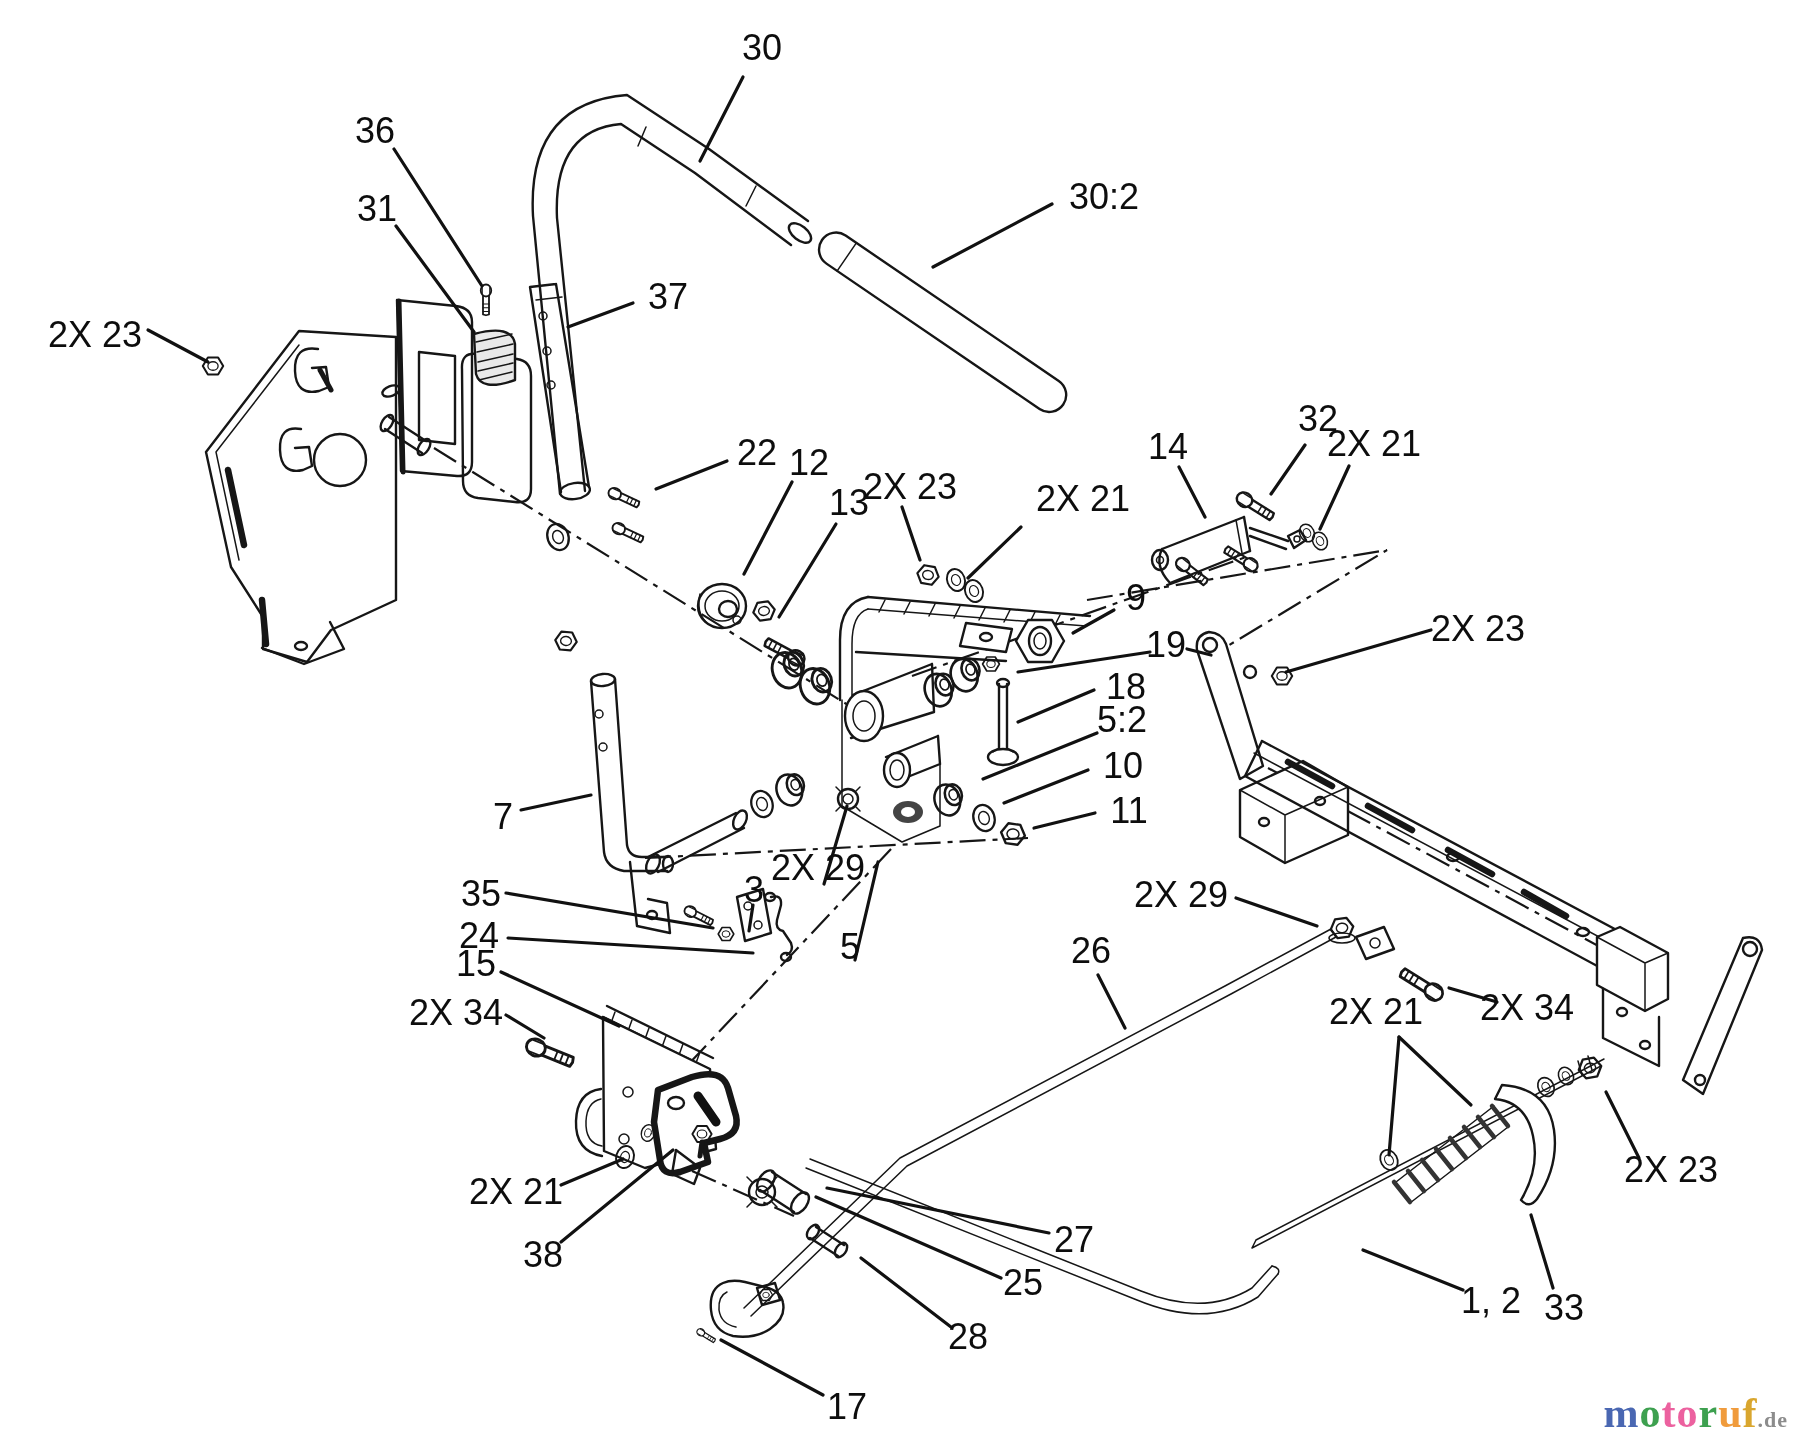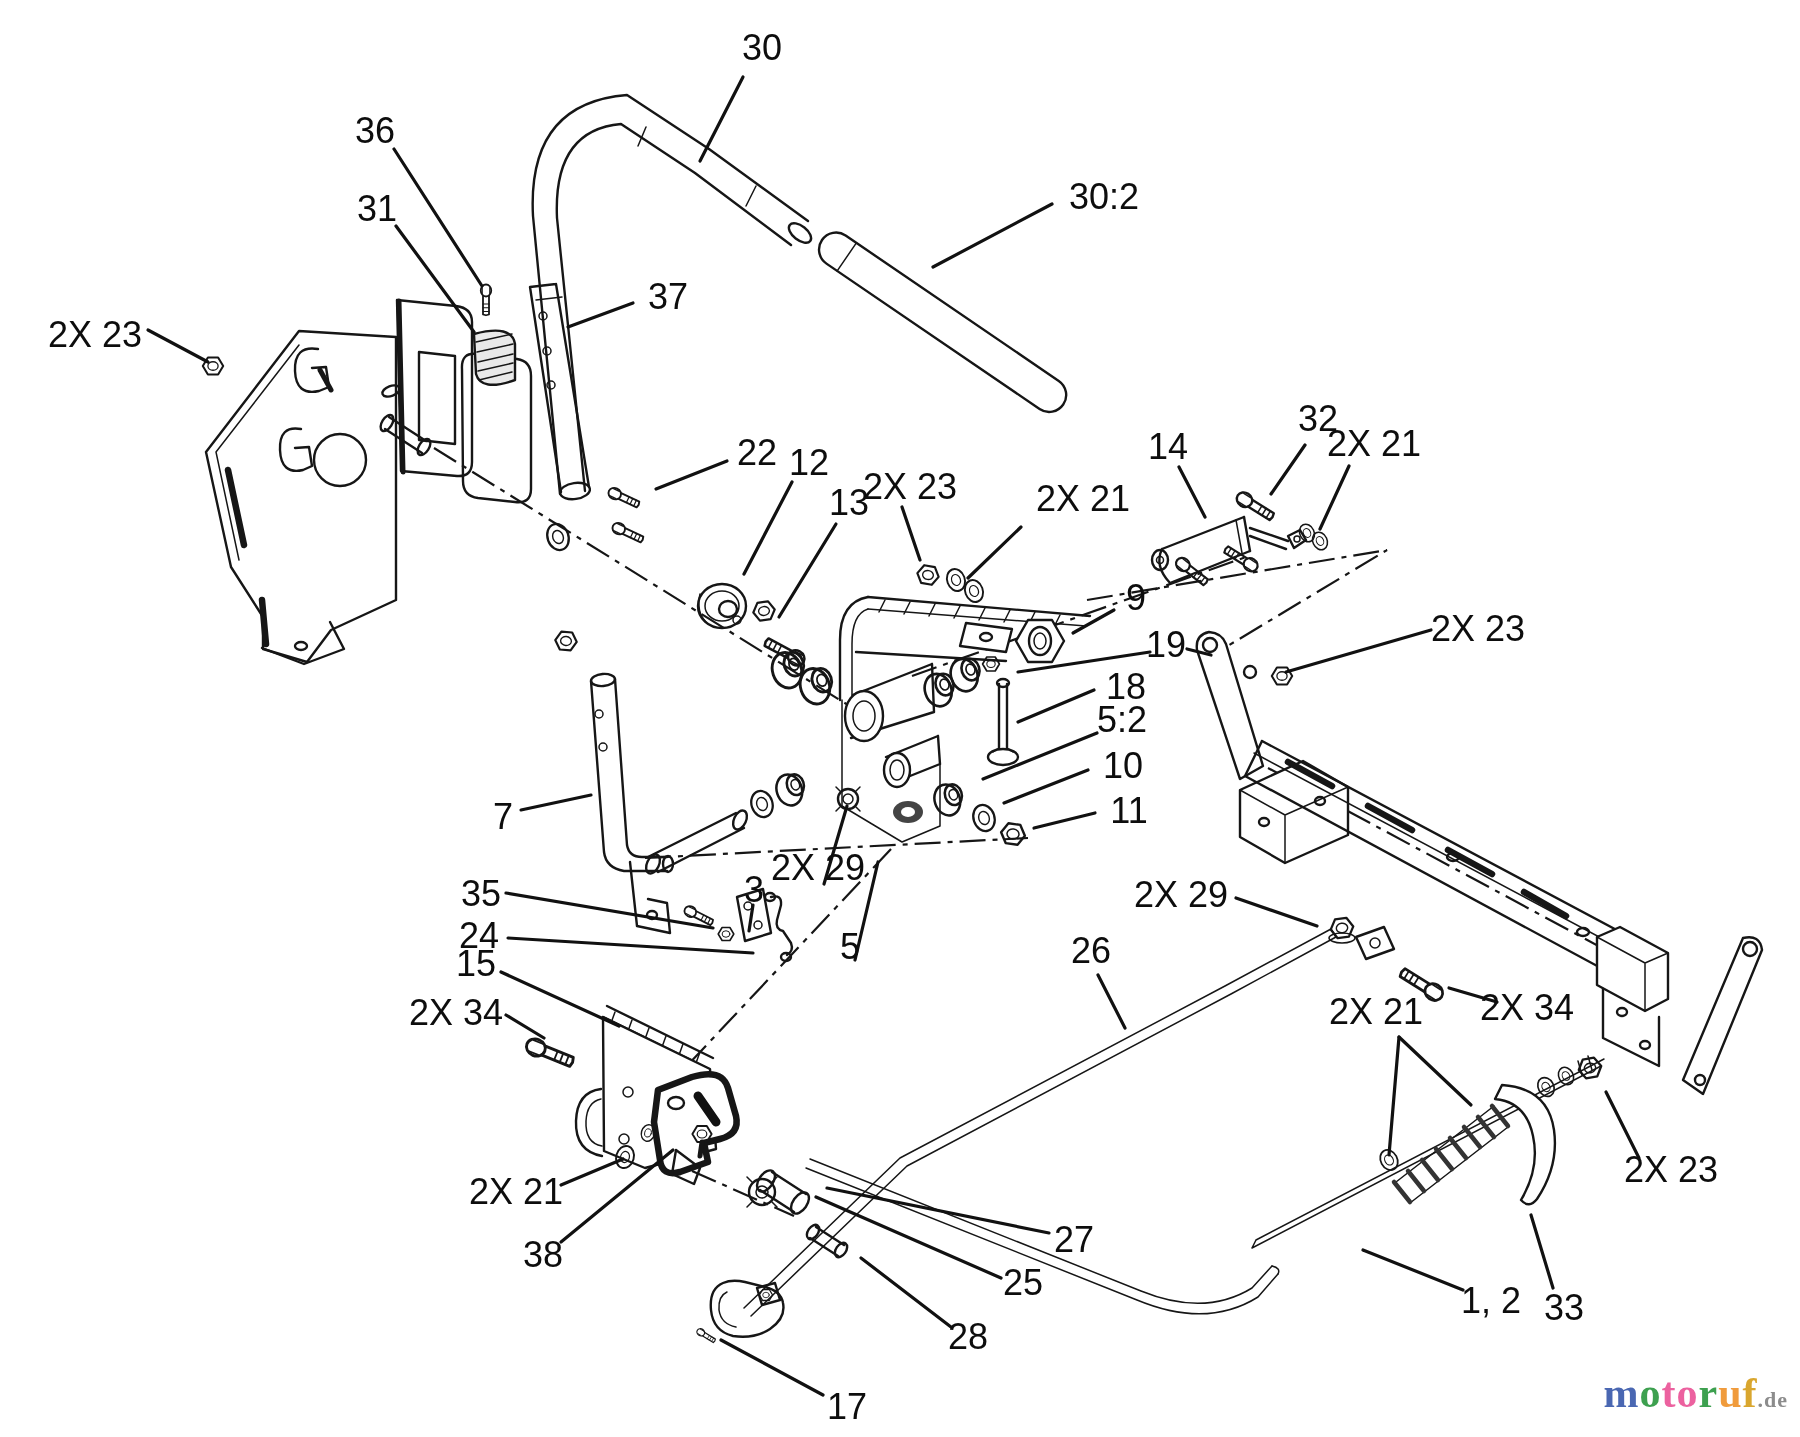--- a/index.html
+++ b/index.html
@@ -9,21 +9,21 @@
   svg .ln{stroke:#161616;fill:none;stroke-width:2.4;stroke-linecap:round;stroke-linejoin:round;}
   svg .thin{stroke-width:1.5;}
   svg .thick{stroke-width:5;}
   svg .bold{stroke-width:6.5;}
   svg .dash{stroke:#161616;fill:none;stroke-width:2.2;stroke-dasharray:26 7 5 7;}
   svg .fillw{fill:#fff;}
   svg .fillg{fill:#e9e9e9;}
   svg .dk{stroke:#333;}
   #label-layer text{font-family:"Liberation Sans",sans-serif;font-size:36px;fill:#0d0d0d;text-anchor:middle;}
   #leader-layer line{stroke:#111;stroke-width:3.2;stroke-linecap:round;}
-  #watermark{position:absolute;right:12px;bottom:20px;font-family:"Liberation Serif",serif;
+  #watermark{position:absolute;right:12px;bottom:0;font-family:"Liberation Serif",serif;
              font-weight:bold;font-size:42px;letter-spacing:1px;}
   #watermark .suf{font-size:22px;font-weight:bold;}
 </style>
 </head>
 <body>
 
 <div id="stage">
 <svg id="diagram-svg" width="1800" height="1437" viewBox="0 0 1800 1437">
 
   <defs>

